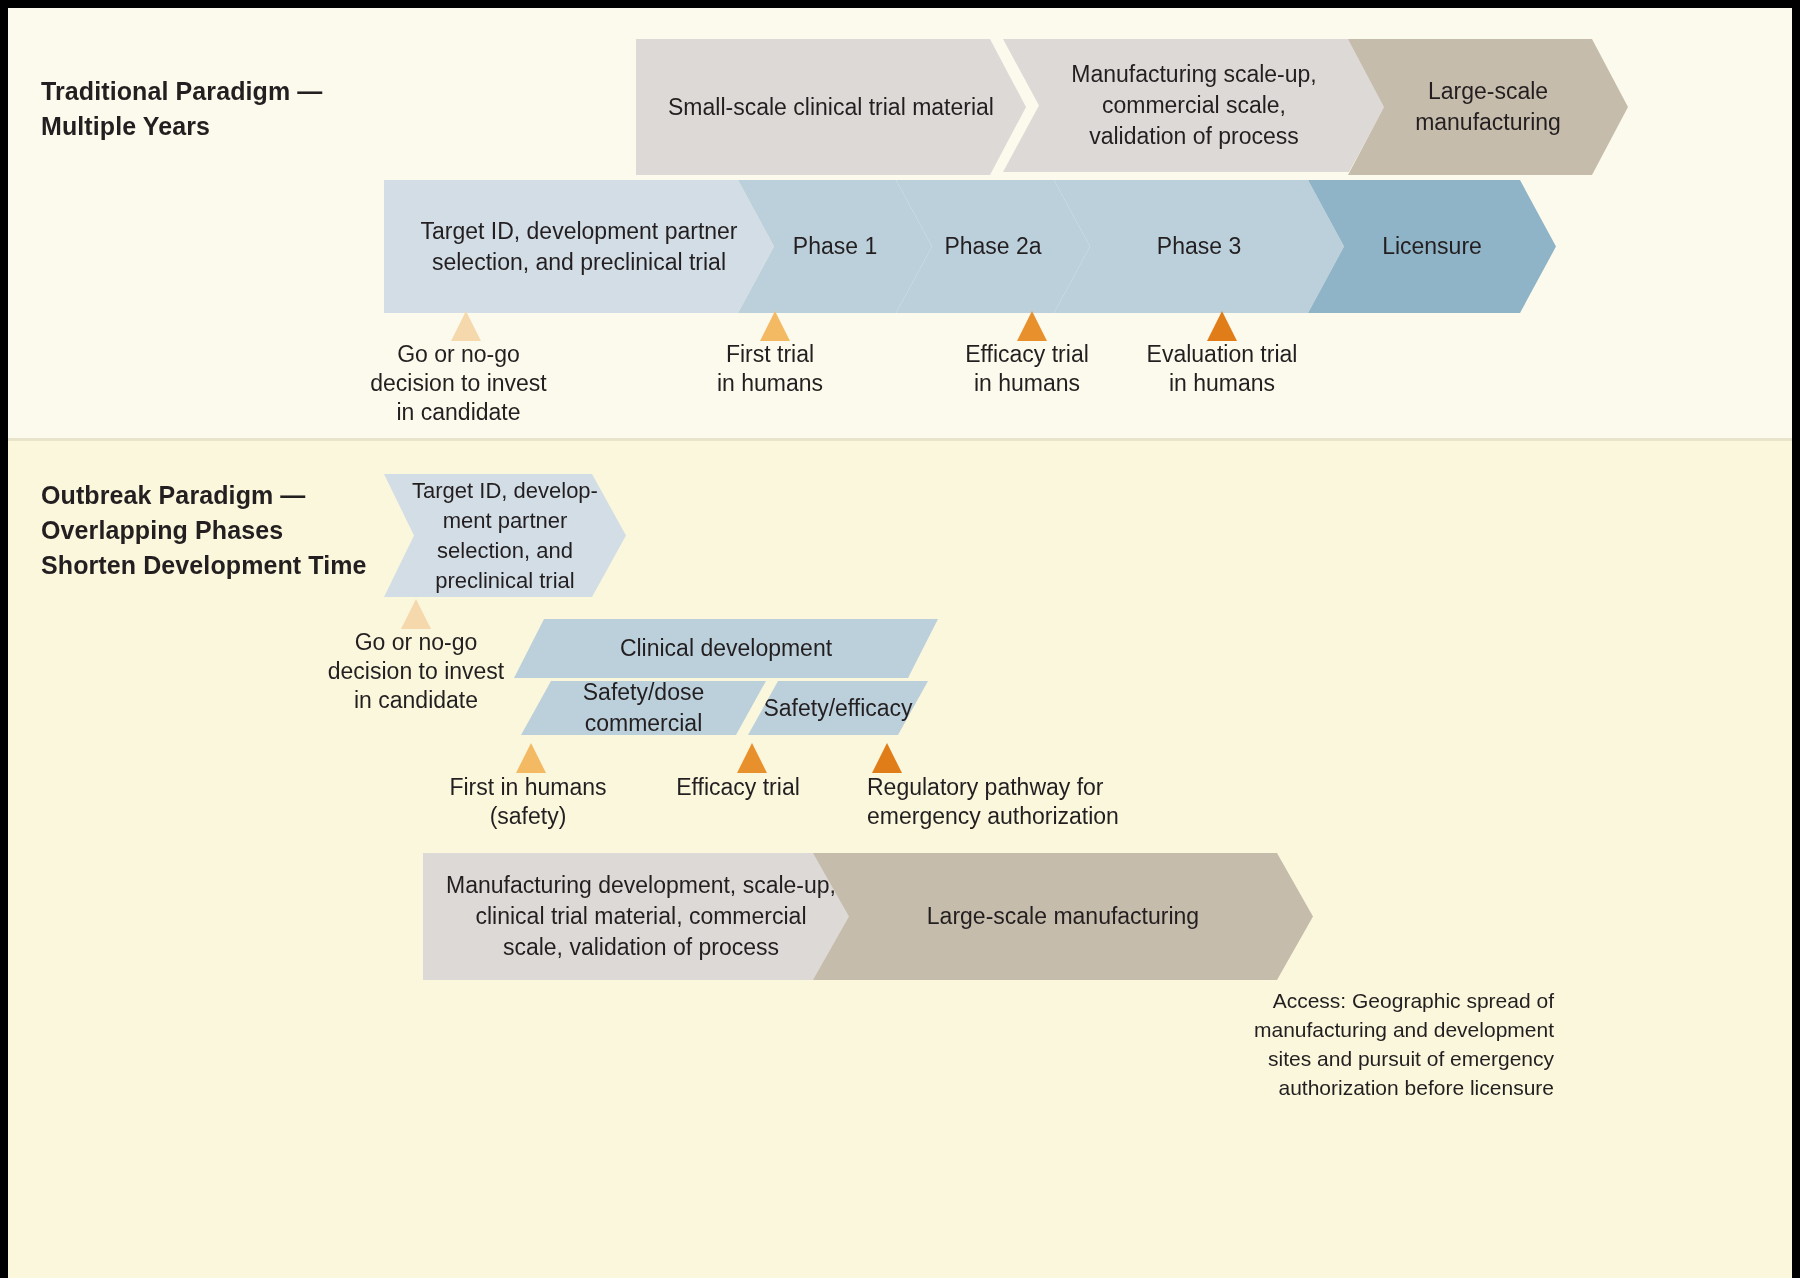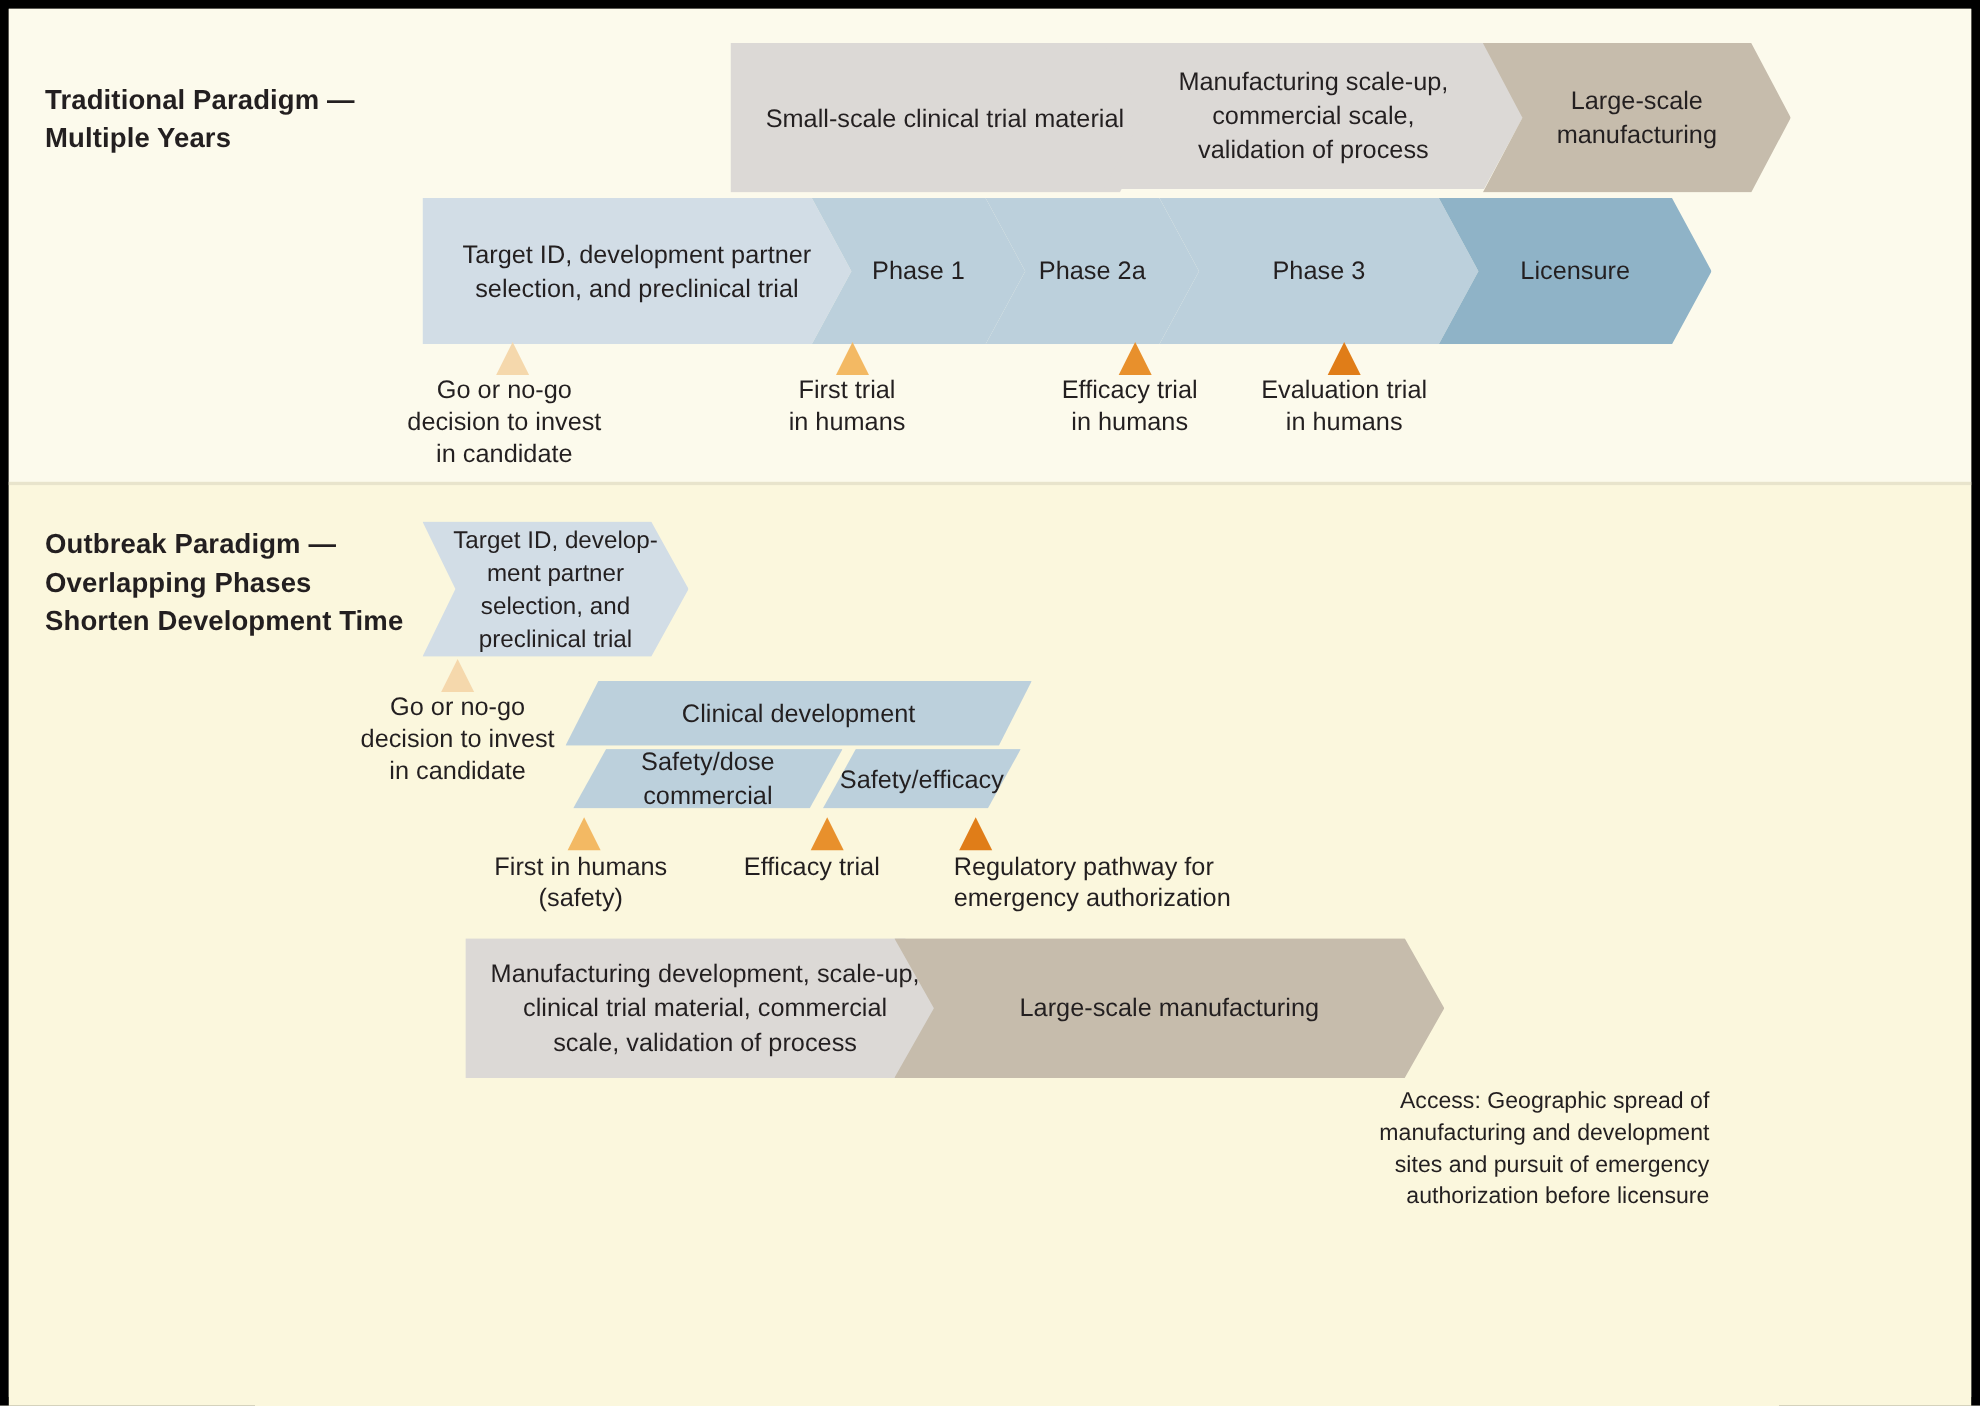--- a/index.html
+++ b/index.html
@@ -104,21 +104,21 @@
 
 <div id="figure">
 
   <div class="band-top"></div>
   <div class="band-bottom"></div>
   <div class="band-divider"></div>
 
   <div class="section-title" style="left:33px;top:66px;">Traditional Paradigm —
 Multiple Years</div>
 
-  <div class="chev c-grey shp-arrow" style="left:656px;top:31px;width:390px;height:136px;">
+  <div class="chev c-grey shp-arrow" style="left:628px;top:31px;width:390px;height:136px;">
     <span>Small-scale clinical trial material</span>
   </div>
   <div class="chev c-grey shp-arrow-notch" style="left:995px;top:31px;width:382px;height:133px;">
     <span>Manufacturing scale-up,
 commercial scale,
 validation of process</span>
   </div>
   <div class="chev c-taupe shp-arrow-notch" style="left:1340px;top:31px;width:280px;height:136px;">
     <span>Large-scale
 manufacturing</span>

